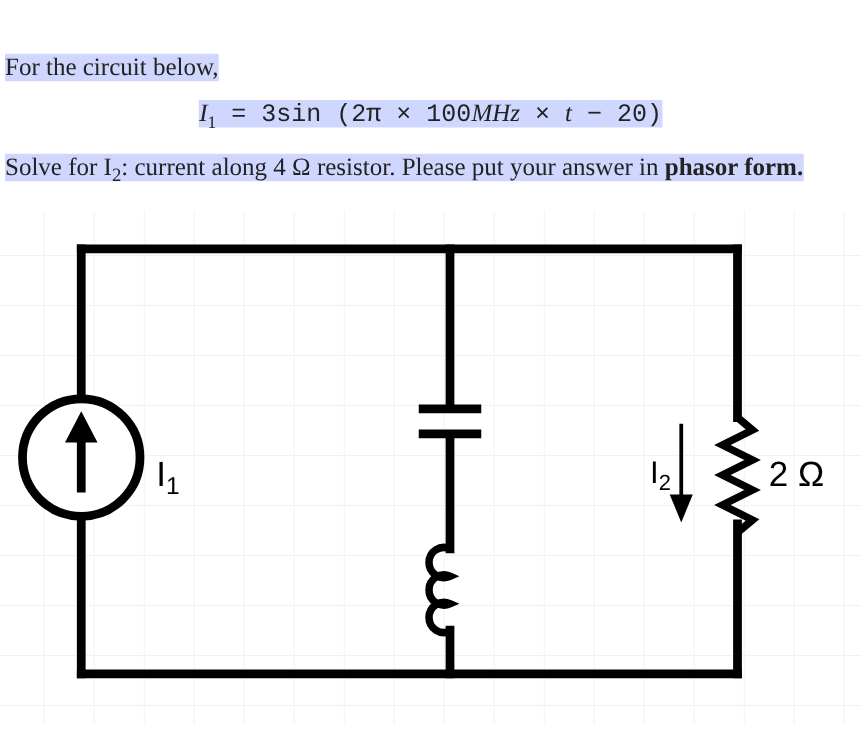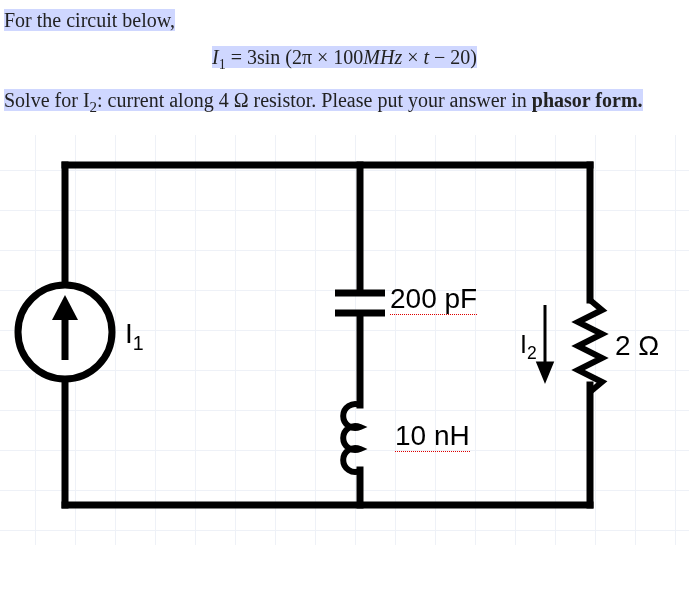--- a/index.html
+++ b/index.html
@@ -12,34 +12,36 @@
     height: 589px;
     background: #fff;
   }
   .highlight {
     background-color: #cfd7ff;
     display: inline;
   }
   .problem-text {
     padding: 6px 0 0 4px;
     line-height: 1.4;
+    margin-top: 34px;
   }
   .equation-line {
     text-align: center;
     padding: 12px 0 14px 0;
     font-style: italic;
     font-size: 20px;
   }
   .equation-line .sub {
     font-size: 0.7em;
     vertical-align: sub;
     font-style: normal;
   }
   .equation-line .rm {
     font-style: normal;
+    font-family: Liberation Mono, monospace;
   }
   .solve-line {
     padding: 0 3px 18px 4px;
     line-height: 1.35;
   }
   .sub2 {
     font-size: 0.75em;
     vertical-align: sub;
   }
   
@@ -141,31 +143,25 @@
       <path d="M590 165
                l 12 10 l -24 12 l 24 12 l -24 12 l 24 12 l -24 12 l 24 12 l -12 10"></path>
     </g>
 
     <g stroke="#000" stroke-width="3" fill="#000">
       <line x1="545" y1="170" x2="545" y2="235"></line>
       <polygon points="545,245 538,228 552,228"></polygon>
     </g>
   </svg>
 
-  <div class="circuit-label" style="left:125px; top:183px;">
+  <div class="circuit-label" style="left:125px; top:195px;">
     <span>I</span><span class="sub3">1</span>
   </div>
 
-  <div class="circuit-label" style="left:390px; top:148px;">
-    <span class="underline-red">200 pF</span>
-  </div>
 
-  <div class="circuit-label" style="left:395px; top:285px;">
-    <span class="underline-red">10 nH</span>
-  </div>
 
   <div class="circuit-label" style="left:615px; top:195px;">
     <span>2 Ω</span>
   </div>
 
   <div class="circuit-label" style="left:520px; top:195px; font-size:25px;">
     <span>I</span><span class="sub3">2</span>
   </div>
 
 </div>

